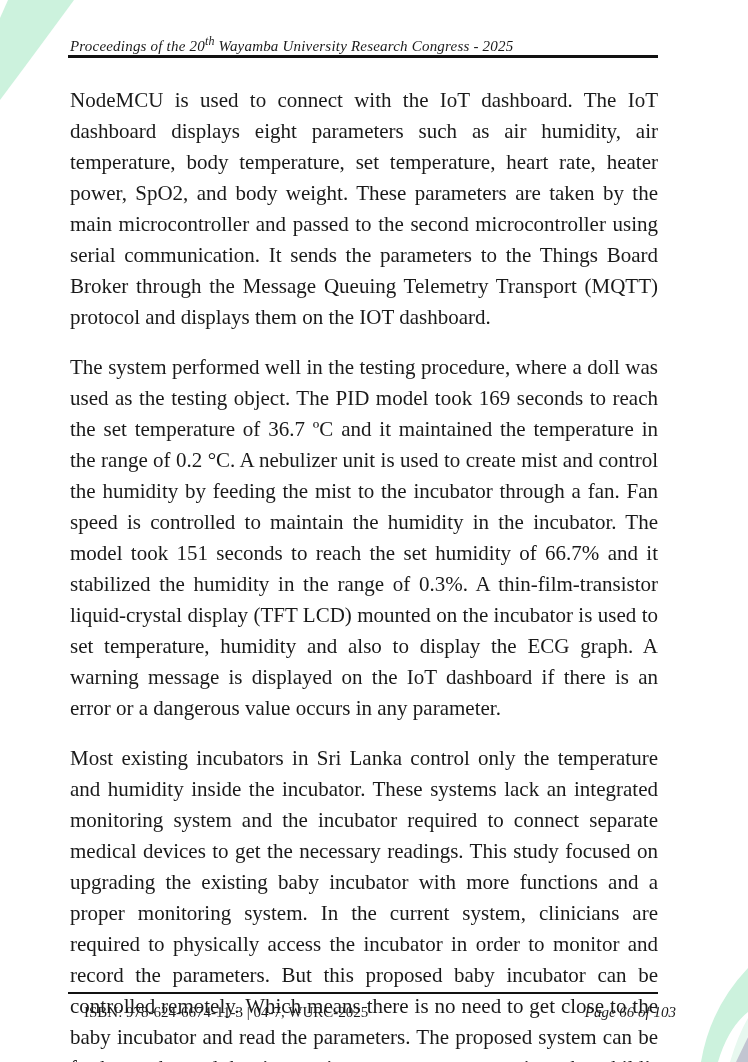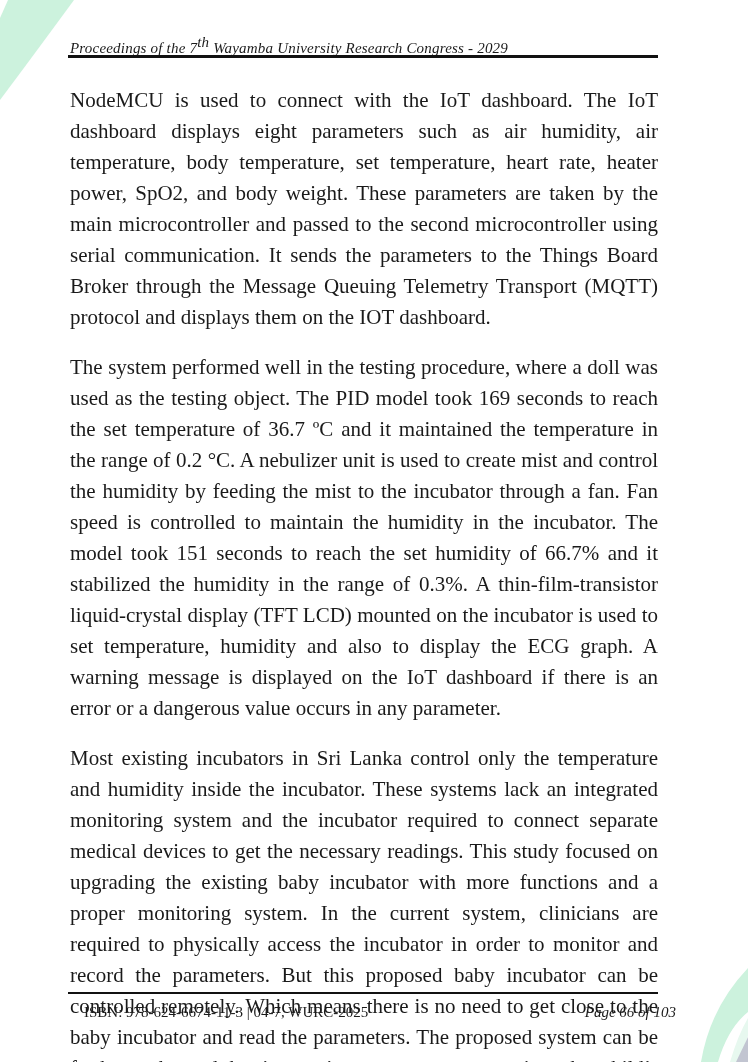--- a/index.html
+++ b/index.html
@@ -21,21 +21,21 @@
   }
   .page-header {
     position: absolute;
     left: 70px; top: 34px;
     width: 588px;
     font-style: italic;
     font-size: 15px;
     letter-spacing: 0.2px;
     white-space: nowrap;
   }
-  .page-header sup { font-size: 15px; margin-top: 18px; }
+  .page-header sup { font-size: 12px; margin-top: 18px; }
   .header-rule {
     position: absolute;
     left: 68px; top: 55px;
     width: 590px;
     height: 2.6px;
     border-top: 1.4px solid #111;
     border-bottom: 2.2px solid #111;
   }
   .content {
     position: absolute;
@@ -73,21 +73,21 @@
 <body>
 
 <svg class="corner-svg" viewBox="0 0 748 1062" aria-hidden="true">
   <path d="M 8 0 L 74 0 Q 30 60 0 100 L 0 18 Z" fill="#ccf2dd"></path>
   <path d="M 748 968 Q 710 1008 701 1062 L 718 1062 Q 728 1028 748 1012 Z" fill="#ccf2dd"></path>
   <path d="M 748 1018 Q 738 1035 730 1062 L 742 1062 Q 746 1040 748 1036 Z" fill="#e7f8ef"></path>
   <path d="M 748 1037 L 748 1062 L 736 1062 Z" fill="#c2c5d1"></path>
 </svg>
 
 <div class="page-header">
-  <span>Proceedings of the 7</span><sup>th</sup><span> Wayamba University Research Congress - 2029</span>
+  <span>Proceedings of the 20</span><sup>th</sup><span> Wayamba University Research Congress - 2025</span>
 </div>
 <div class="header-rule"></div>
 
 <div class="content">
   <p>NodeMCU is used to connect with the IoT dashboard. The IoT dashboard displays eight parameters such as air humidity, air temperature, body temperature, set temperature, heart rate, heater power, SpO2, and body weight. These parameters are taken by the main microcontroller and passed to the second microcontroller using serial communication. It sends the parameters to the Things Board Broker through the Message Queuing Telemetry Transport (MQTT) protocol and displays them on the IOT dashboard.</p>
   <p>The system performed well in the testing procedure, where a doll was used as the testing object. The PID model took 169 seconds to reach the set temperature of 36.7 ºC and it maintained the temperature in the range of 0.2 °C. A nebulizer unit is used to create mist and control the humidity by feeding the mist to the incubator through a fan. Fan speed is controlled to maintain the humidity in the incubator. The model took 151 seconds to reach the set humidity of 66.7% and it stabilized the humidity in the range of 0.3%. A thin-film-transistor liquid-crystal display (TFT LCD) mounted on the incubator is used to set temperature, humidity and also to display the ECG graph. A warning message is displayed on the IoT dashboard if there is an error or a dangerous value occurs in any parameter.</p>
   <p>Most existing incubators in Sri Lanka control only the temperature and humidity inside the incubator. These systems lack an integrated monitoring system and the incubator required to connect separate medical devices to get the necessary readings. This study focused on upgrading the existing baby incubator with more functions and a proper monitoring system. In the current system, clinicians are required to physically access the incubator in order to monitor and record the parameters. But this proposed baby incubator can be controlled remotely. Which means there is no need to get close to the baby incubator and read the parameters. The proposed system can be further enhanced by integrating a camera to monitor the child’s growth as a future development. This system can be applied to an existing baby incubator to make it an advanced, multifunctional baby incubator.</p>
 </div>
 
 <div class="footer-rule"></div>

